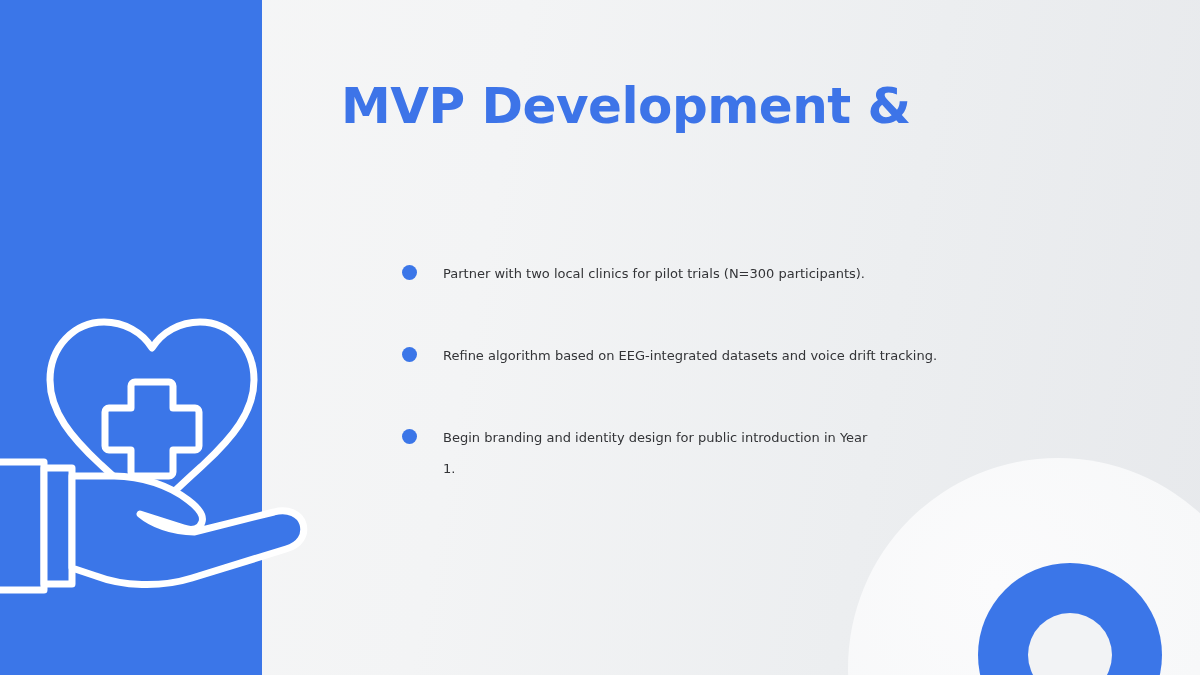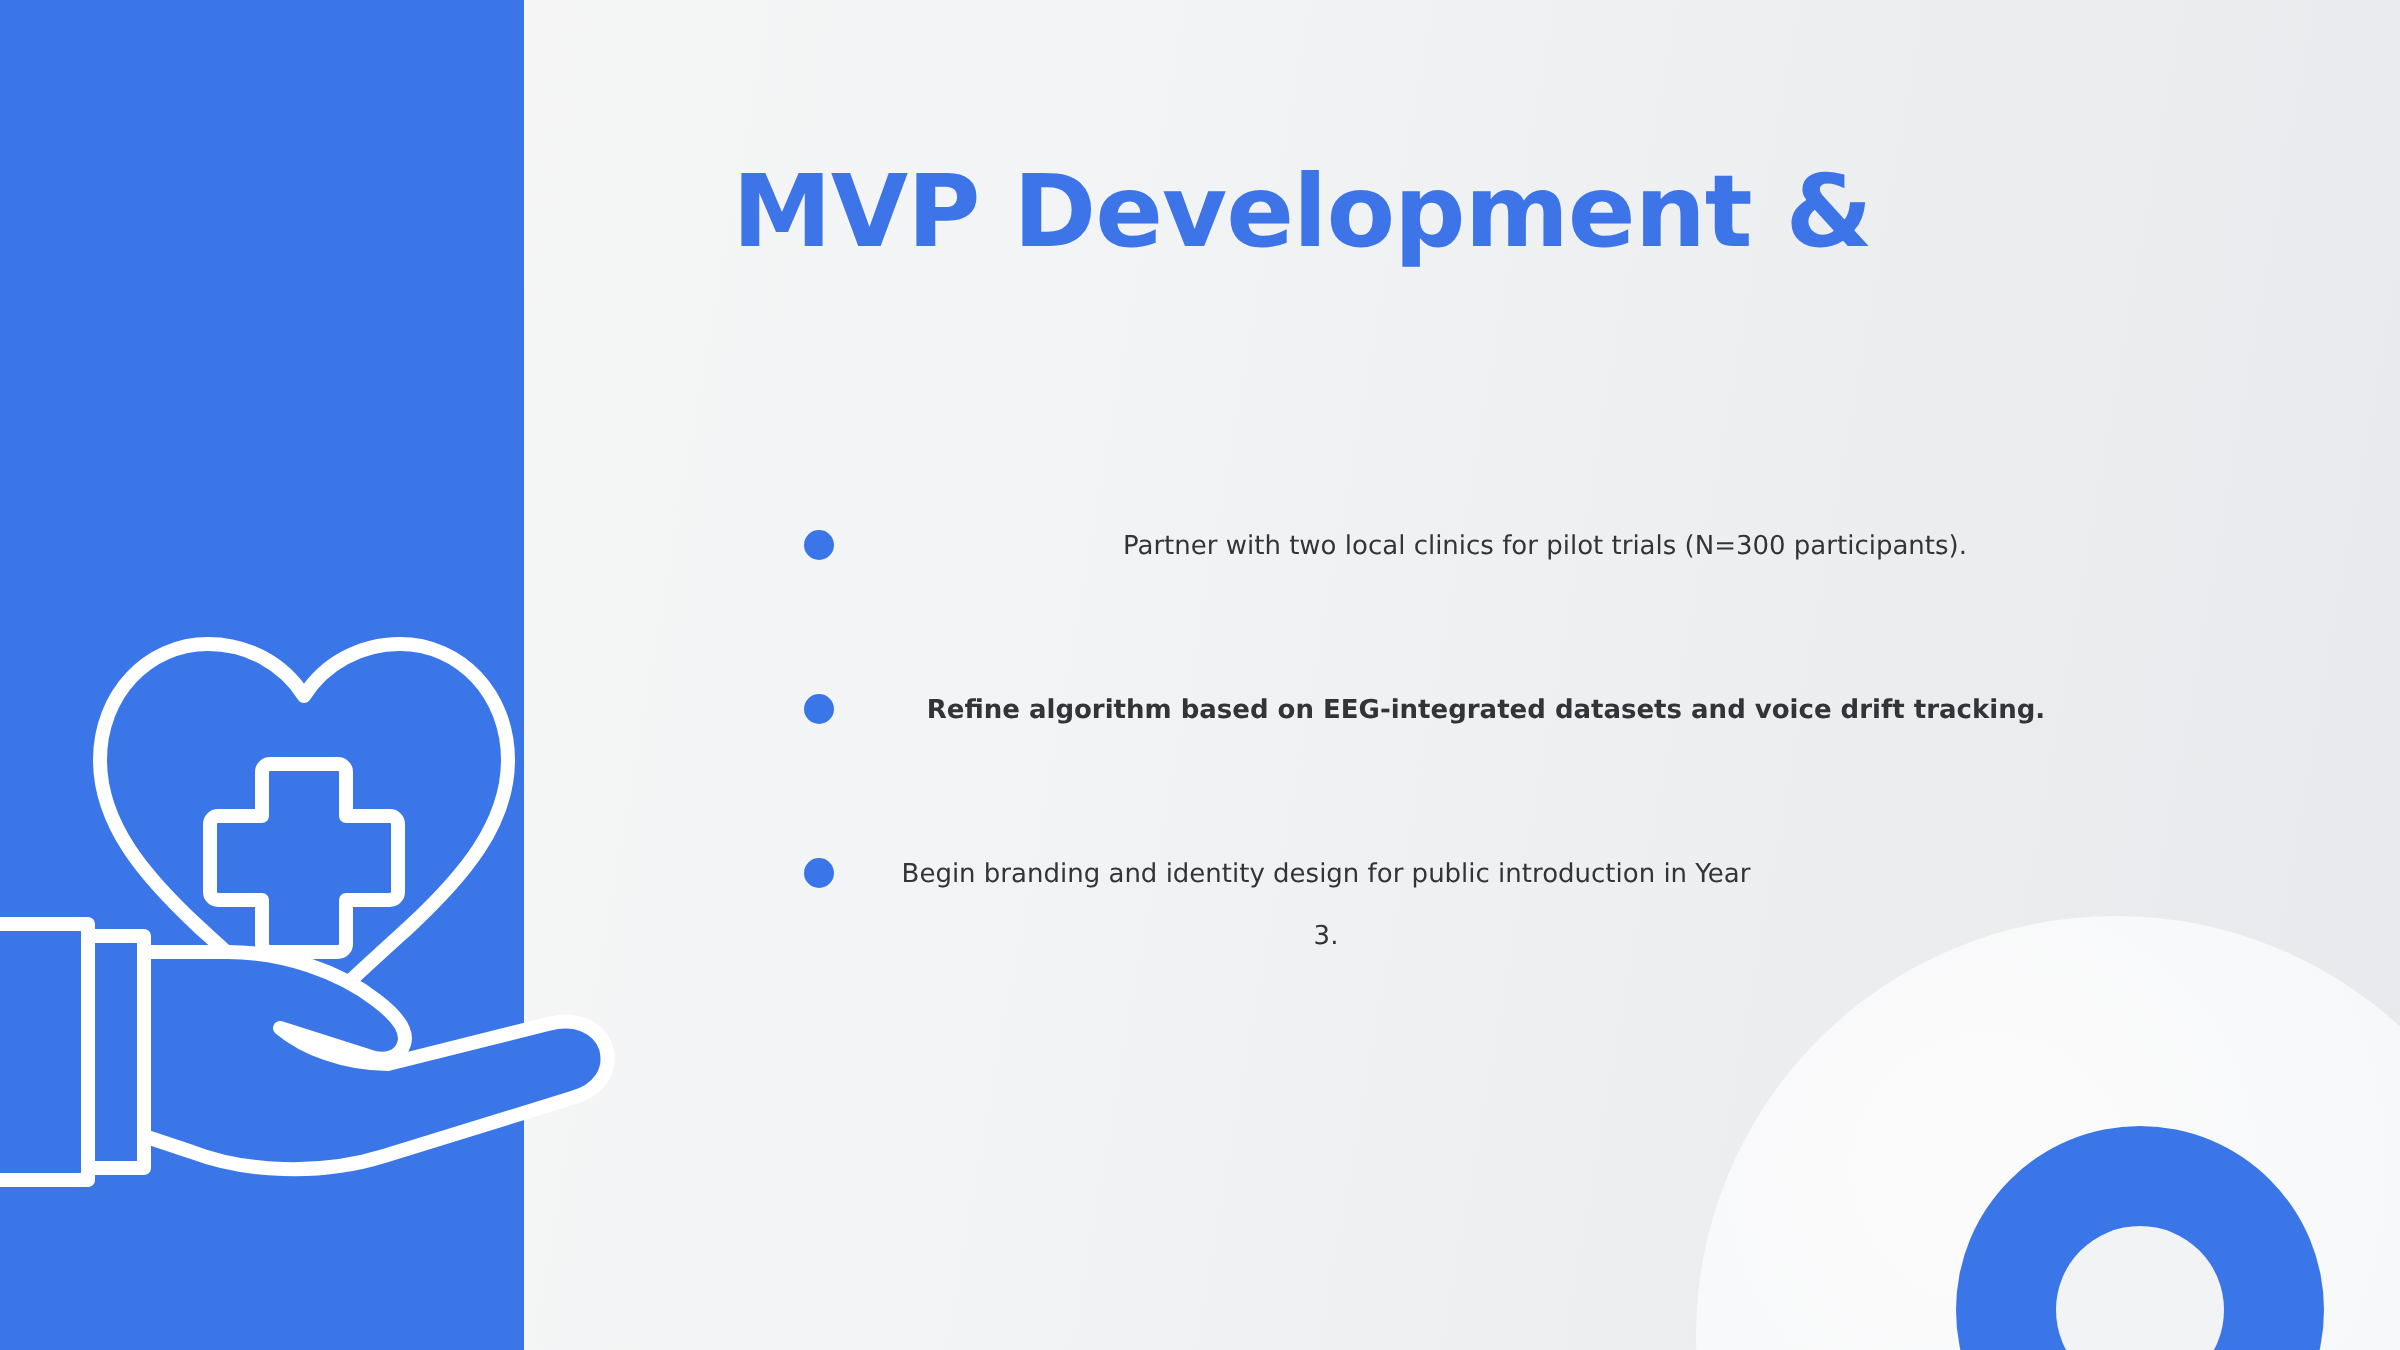--- a/index.html
+++ b/index.html
@@ -76,21 +76,20 @@
     overflow: visible;
   }
 
   
   .content {
     position: absolute;
     left: 341px;
     top: 0;
     width: 800px;
     height: 675px;
-    text-align: center;
   }
 
   .title {
     position: absolute;
     left: 0;
     top: 72px;
     width: 620px;
     margin: 0;
     font-family: "DejaVu Sans", sans-serif;
     font-size: 50px;
@@ -130,21 +129,21 @@
   .bullet-text {
     flex: 1 1 auto;
     margin-left: 26px;
     font-family: "DejaVu Sans", sans-serif;
     font-size: 13px;
     line-height: 31px;
     color: #333437;
     max-width: 620px;
   }
   .bullet.b1 .bullet-text { max-width: 660px; }
-  .bullet.b2 .bullet-text { max-width: 600px; font-weight: bold; }
+  .bullet.b2 .bullet-text { max-width: 600px; }
   .bullet.b3 .bullet-text { max-width: 440px; }
 </style>
 </head>
 <body>
 
 <div class="slide">
 
   <div class="left-panel"></div>
 
   <div class="deco-circle-light"></div>
@@ -220,19 +219,19 @@
         <span class="bullet-text">Partner with two local clinics for pilot trials (N=300 participants).</span>
       </div>
 
       <div class="bullet b2">
         <span class="bullet-dot"></span>
         <span class="bullet-text">Refine algorithm based on EEG-integrated datasets and voice drift tracking.</span>
       </div>
 
       <div class="bullet b3">
         <span class="bullet-dot"></span>
-        <span class="bullet-text">Begin branding and identity design for public introduction in Year 3.</span>
+        <span class="bullet-text">Begin branding and identity design for public introduction in Year 1.</span>
       </div>
 
     </div>
   </div>
 
 </div>
 
 </body></html>

